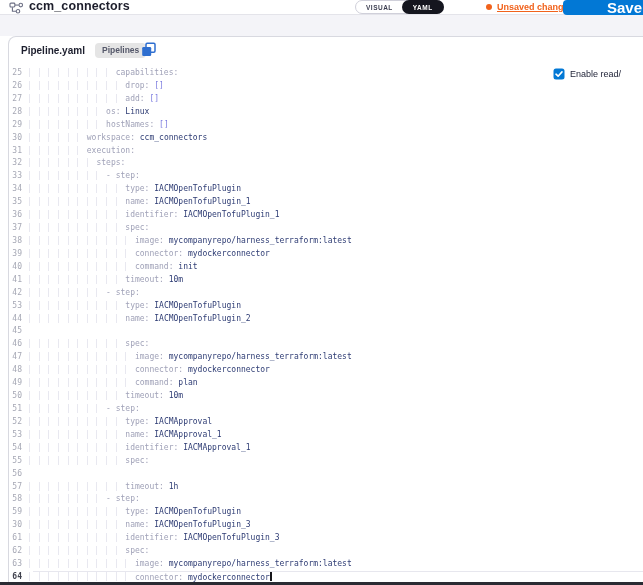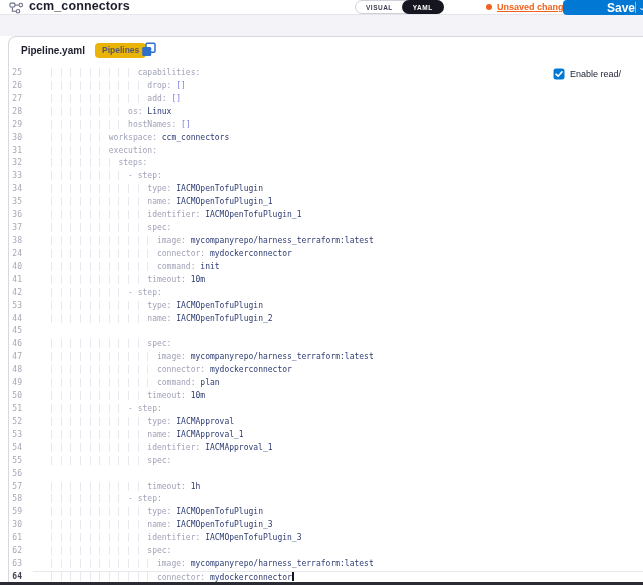--- a/index.html
+++ b/index.html
@@ -19,42 +19,42 @@
   .seg{display:flex;align-items:center;padding:0 10px;font-size:6.5px;font-weight:bold;
     letter-spacing:.5px;color:#3c3e50;cursor:pointer;}
   .seg.dark{background:#15161f;color:#fff;border-radius:8px;margin:-1px;padding:0 11px;}
   .unsaved{position:absolute;left:486px;top:1px;height:12px;display:flex;align-items:center;
     gap:5px;color:#f1621c;font-size:9px;font-weight:bold;cursor:pointer;}
   .unsaved .dot{width:6px;height:6px;border-radius:50%;background:#f1621c;}
   .unsaved .txt{text-decoration:underline;}
   .save-btn{position:absolute;left:563px;top:0;width:85px;height:15px;background:#0278d5;
     border-radius:4px;display:flex;align-items:stretch;color:#fff;cursor:pointer;}
   .save-label{flex:1;display:flex;align-items:center;justify-content:center;
-    font-size:12px;font-weight:bold;padding-left:44px;}
+    font-size:15px;font-weight:bold;padding-left:44px;}
   .save-divider{width:1px;background:rgba(255,255,255,.5);margin:2px 0;}
   .save-caret{width:20px;display:flex;align-items:center;justify-content:center;
     font-size:8px;line-height:1;}
   
   .strip{position:absolute;top:15px;left:0;width:643px;height:21px;background:#f4f4f8;}
   
   .card{position:absolute;top:36px;left:8px;width:645px;height:549px;background:#fff;
     border:1px solid #d8d9e0;border-bottom:none;border-radius:8px 8px 0 0;box-sizing:border-box;}
   .subheader{position:relative;height:30px;}
   .file-name{position:absolute;left:12px;top:8px;font-size:10px;font-weight:bold;color:#1d1f2e;}
-  .badge{position:absolute;left:86px;top:6px;background:#eab308;color:#55586a;font-size:8.5px;
+  .badge{position:absolute;left:86px;top:6px;background:#e5e5e5;color:#55586a;font-size:8.5px;
     font-weight:bold;padding:3px 7px;border-radius:4px;line-height:1;}
   .copy-btn{position:absolute;left:132px;top:5px;width:16px;height:16px;cursor:pointer;}
   .cb-wrap{position:absolute;left:544px;top:7px;display:flex;align-items:center;gap:5px;cursor:pointer;margin-top:24px;}
   .cb-label{font-size:9px;color:#23263a;white-space:nowrap;}
   
   .code-area{position:absolute;top:30px;left:0;right:0;}
   .line{height:12.925px;line-height:12.925px;display:flex;position:relative;
     font-family:"DejaVu Sans Mono", monospace;font-size:8px;}
   .ln{width:13px;flex:none;text-align:right;color:#a6a8b5;user-select:none;}
-  .code-text{white-space:pre;margin-left:29px;color:#2e3c74;}
+  .code-text{white-space:pre;margin-left:7px;color:#2e3c74;}
   .g{background-image:repeating-linear-gradient(to right,#e8e8f0 0,#e8e8f0 1px,
      transparent 1px,transparent 9.63px);}
   .tk-k{color:#a0a2b8;}
   .tk-v{color:#2e3c74;text-align:center;}
   .tk-b{color:#4343cf;}
   .tk-p{color:#7b7bdf;}
   .caret-bar{display:inline-block;width:1.4px;height:10px;background:#16161a;
     vertical-align:-1.5px;margin-left:.5px;}
   .line.active .ln{color:#3f414d;font-weight:bold;}
   .line.active::after{content:"";position:absolute;left:24px;right:0;top:0;bottom:0;
@@ -166,21 +166,21 @@
       </div>
       <div class="line">
         <span class="ln">37</span>
         <span class="code-text"><span class="g">                    </span><span class="tk-k">spec:</span></span>
       </div>
       <div class="line">
         <span class="ln">38</span>
         <span class="code-text"><span class="g">                      </span><span class="tk-k">image:</span> <span class="tk-v">mycompanyrepo/harness_terraform:latest</span></span>
       </div>
       <div class="line">
-        <span class="ln">24</span>
+        <span class="ln">39</span>
         <span class="code-text"><span class="g">                      </span><span class="tk-k">connector:</span> <span class="tk-v">mydockerconnector</span></span>
       </div>
       <div class="line">
         <span class="ln">40</span>
         <span class="code-text"><span class="g">                      </span><span class="tk-k">command:</span> <span class="tk-v">init</span></span>
       </div>
       <div class="line">
         <span class="ln">41</span>
         <span class="code-text"><span class="g">                    </span><span class="tk-k">timeout:</span> <span class="tk-v">10m</span></span>
       </div>

